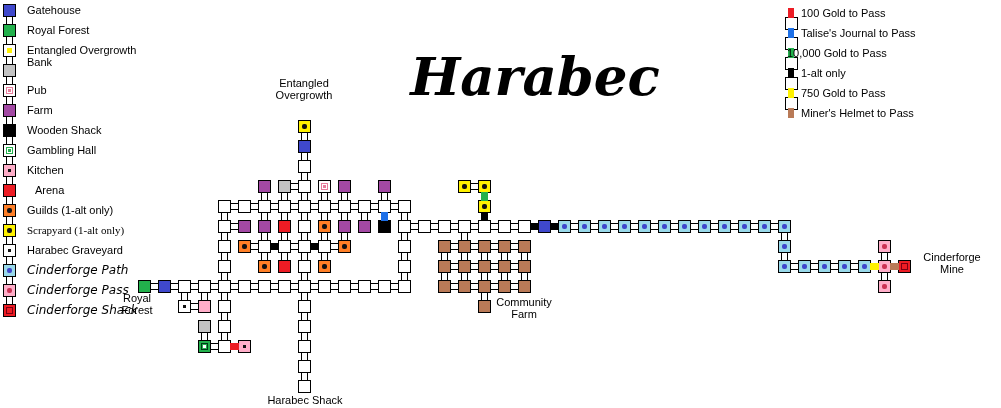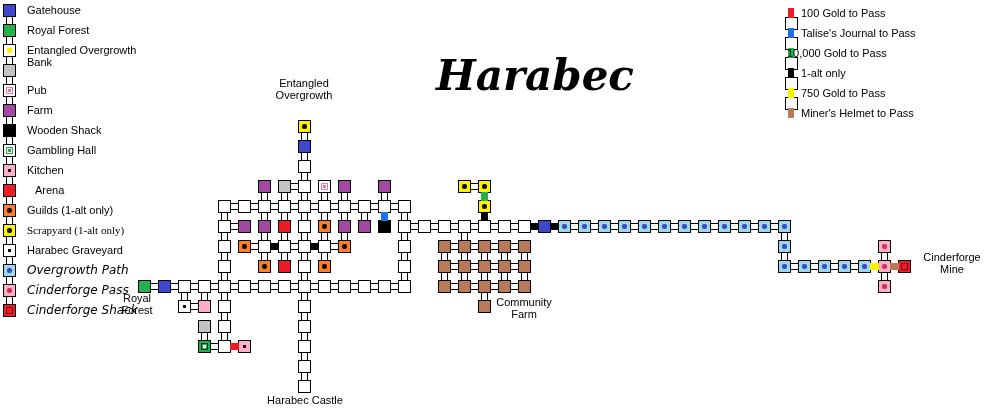--- a/index.html
+++ b/index.html
@@ -43,21 +43,21 @@
   .lnk-h{position:absolute;width:9px;height:7px;box-sizing:border-box;background:#fff;
          border-top:1px solid #000;border-bottom:1px solid #000;z-index:1;}
   .lnk-v{position:absolute;width:7px;height:9px;box-sizing:border-box;background:#fff;
          border-left:1px solid #000;border-right:1px solid #000;z-index:1;}
   .door-h{position:absolute;width:9px;height:7px;z-index:3;}
   .door-v{position:absolute;width:7px;height:9px;z-index:3;}
   
   .map-label{position:absolute;transform:translateX(-50%);white-space:pre-line;text-align:center;
              font-size:11px;line-height:12px;z-index:5;}
   #title{position:absolute;transform:translateX(-50%);font-family:"DejaVu Serif",serif;
-         font-style:italic;font-weight:bold;font-size:42px;line-height:44px;z-index:5;}
+         font-style:italic;font-weight:bold;font-size:53px;line-height:44px;z-index:5;}
   .lg-label{position:absolute;font-size:11px;line-height:13px;white-space:nowrap;z-index:5;}
   .lg-label.fancy{font-family:"DejaVu Sans",sans-serif;font-style:italic;font-size:12px;}
   .lg-bar{position:absolute;z-index:3;}
 </style>
 </head>
 <body>
 
 <div id="stage">
   <div id="title" style="left:535px;top:54px">Harabec</div>
   <div id="legend-left">
@@ -94,21 +94,21 @@
       <div class="room t-guild" style="left: 3px; top: 204px;"></div>
       <div class="lg-label" style="left: 27px; top: 204px;">Guilds (1-alt only)</div>
       <div class="lnk-v" style="left: 6px; top: 217px;"></div>
       <div class="room t-scrap" style="left: 3px; top: 224px;"></div>
       <div class="lg-label" style="left: 27px; top: 224px; font-family: Liberation Serif, serif;">Scrapyard (1-alt only)</div>
       <div class="lnk-v" style="left: 6px; top: 237px;"></div>
       <div class="room t-grave" style="left: 3px; top: 244px;"></div>
       <div class="lg-label" style="left: 27px; top: 244px;">Harabec Graveyard</div>
       <div class="lnk-v" style="left: 6px; top: 257px;"></div>
       <div class="room t-path" style="left: 3px; top: 264px;"></div>
-      <div class="lg-label fancy" style="left: 27px; top: 264px;">Overgrowth Path</div>
+      <div class="lg-label fancy" style="left: 27px; top: 264px;">Cinderforge Path</div>
       <div class="lnk-v" style="left: 6px; top: 277px;"></div>
       <div class="room t-shops" style="left: 3px; top: 284px;"></div>
       <div class="lg-label fancy" style="left: 27px; top: 284px;">Cinderforge Pass</div>
       <div class="lnk-v" style="left: 6px; top: 297px;"></div>
       <div class="room t-maze" style="left: 3px; top: 304px;"></div>
       <div class="lg-label fancy" style="left: 27px; top: 304px;">Cinderforge Shack</div>
     </div>
   <div id="legend-right">
       <div class="lg-bar" style="left: 788px; top: 8px; width: 6px; height: 10px; background: rgb(237, 28, 36);"></div>
       <div class="room t-p" style="left: 785px; top: 17px;"></div>
@@ -377,19 +377,19 @@
       <div class="door-h" style="left: 550px; top: 223px; background: rgb(0, 0, 0);"></div>
       <div class="door-h" style="left: 270px; top: 243px; background: rgb(0, 0, 0);"></div>
       <div class="door-h" style="left: 310px; top: 243px; background: rgb(0, 0, 0);"></div>
       <div class="door-h" style="left: 870px; top: 263px; background: rgb(255, 242, 0);"></div>
       <div class="door-h" style="left: 890px; top: 263px; background: rgb(185, 122, 87);"></div>
       <div class="door-h" style="left: 230px; top: 343px; background: rgb(237, 28, 36);"></div>
       <div class="map-label" style="left: 304px; top: 77px;">Entangled
 Overgrowth</div>
       <div class="map-label" style="left: 137px; top: 292px;">Royal
 Forest</div>
-      <div class="map-label" style="left: 305px; top: 394px;">Harabec Castle</div>
+      <div class="map-label" style="left: 305px; top: 394px;">Harabec Shack</div>
       <div class="map-label" style="left: 524px; top: 296px;">Community
 Farm</div>
       <div class="map-label" style="left: 952px; top: 251px;">Cinderforge
 Mine</div>
     </div>
 </div>
 
 </body></html>

